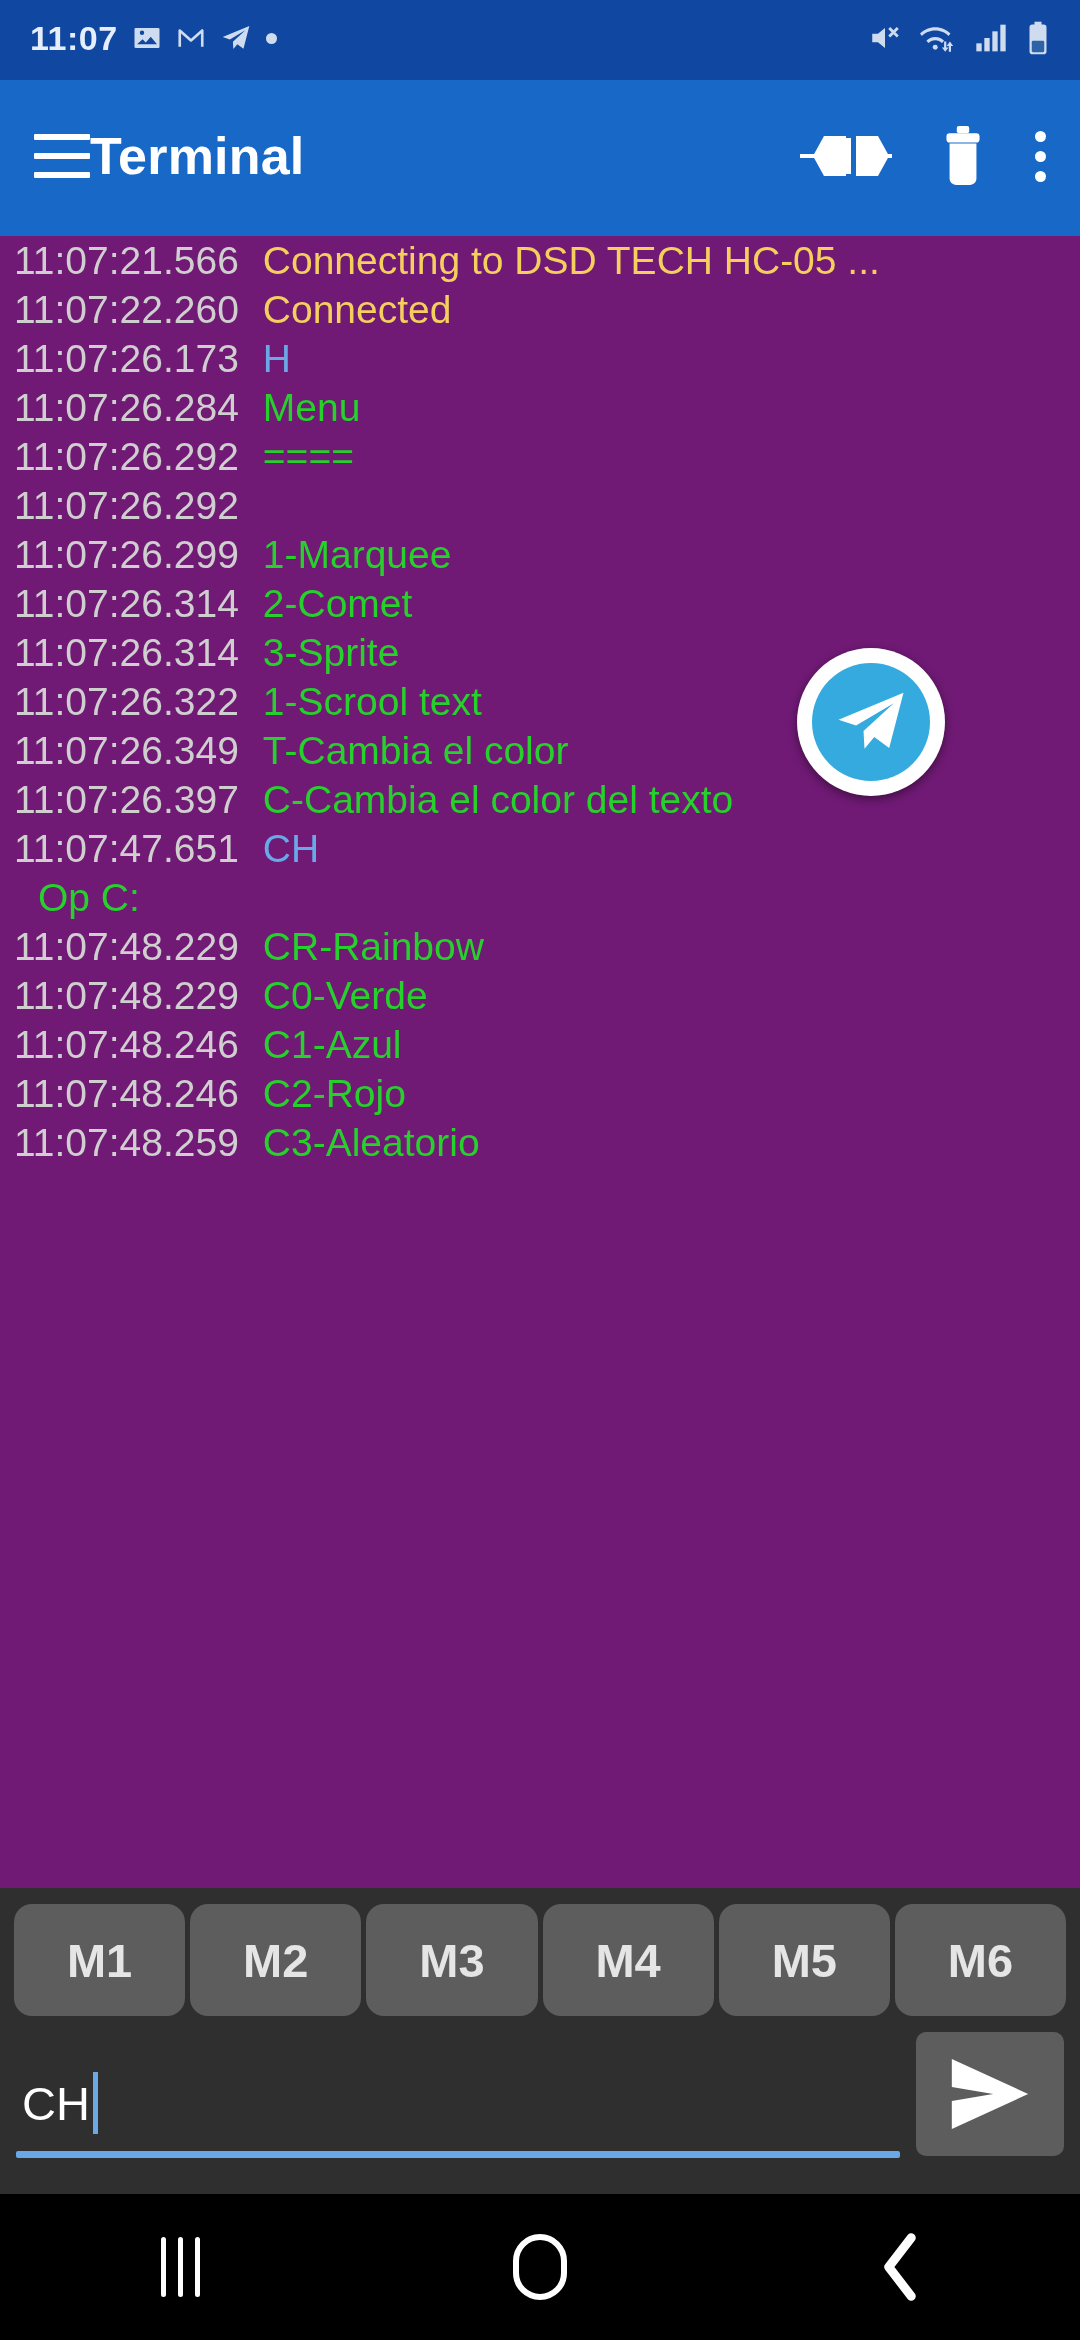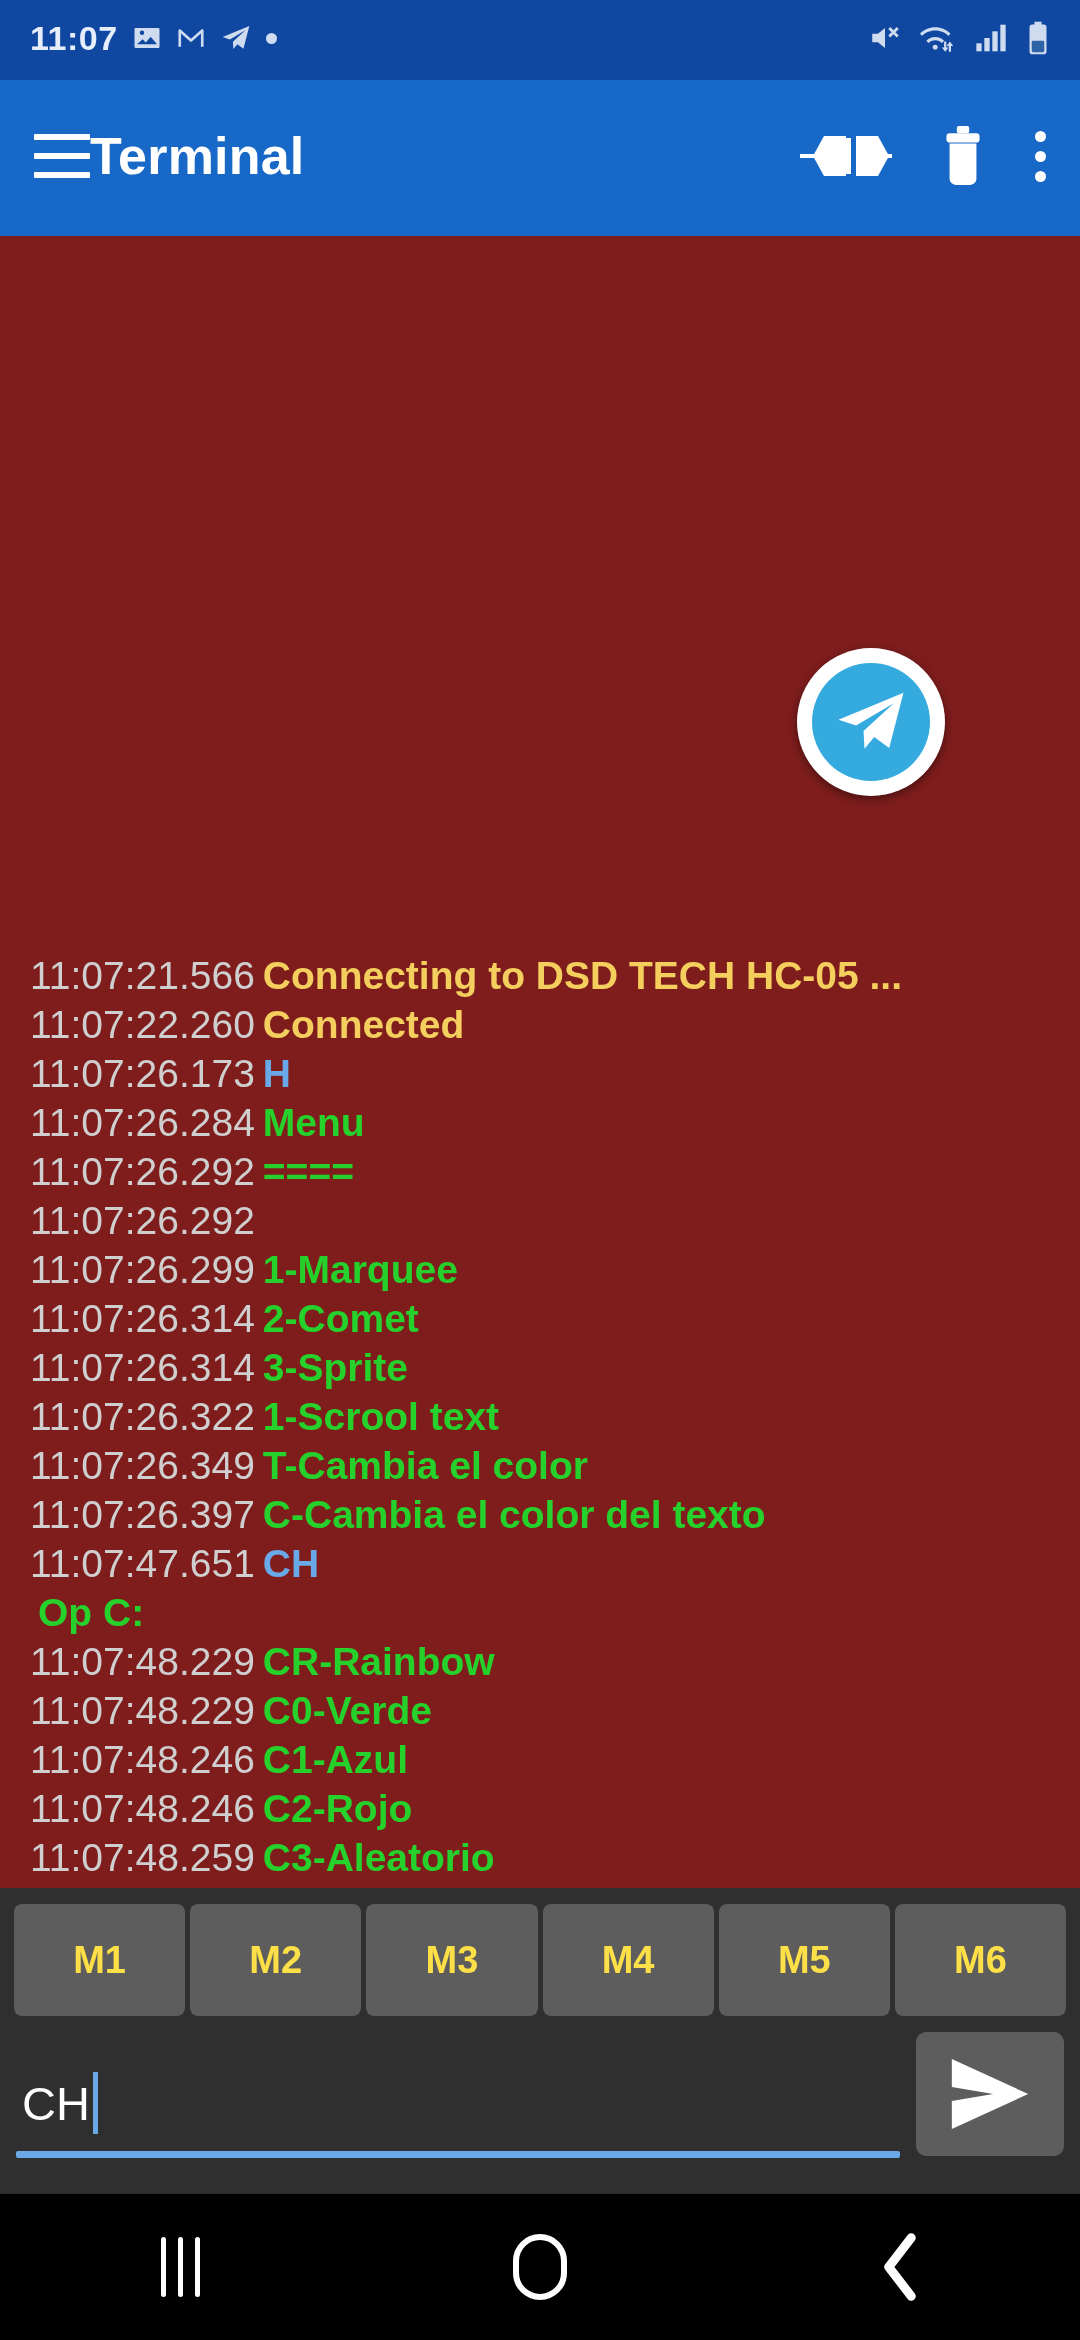--- a/index.html
+++ b/index.html
@@ -61,26 +61,25 @@
     white-space:nowrap;
   }
   .app-actions { margin-left:auto; display:flex; align-items:center; gap:46px; }
   .act { cursor:pointer; display:flex; align-items:center; justify-content:center; }
   .kebab { width:12px; display:flex; flex-direction:column; gap:9px; align-items:center; }
   .kebab i { width:11px; height:11px; border-radius:50%; background:#fff; display:block; }
 
   
   .terminal {
     flex:1 1 auto;
-    background:#7f1d1d;
+    background:#701a75;
     position:relative;
     display:flex; flex-direction:column;
-    justify-content:flex-end;
+    justify-content:flex-start;
     overflow:hidden;
-    padding-left:16px;
   }
   .tg-bubble {
     position:absolute;
     left:797px; top:412px;
     width:148px; height:148px;
     border-radius:50%;
     background:#ffffff;
     display:flex; align-items:center; justify-content:center;
     box-shadow:0 3px 10px rgba(0,0,0,.45);
   }
@@ -94,39 +93,39 @@
     padding:0 14px 6px 14px;
     display:flex; flex-direction:column;
   }
   .log-line {
     display:flex; align-items:baseline;
     font-size:39px; line-height:49px;
     white-space:pre;
     font-family:"Liberation Sans", sans-serif;
   }
   .ts { color:#cfcfcf; flex:0 0 auto; }
-  .msg { margin-left:8px;font-weight:bold; }
+  .msg { margin-left:24px; }
   .c-status { color:#f5cf5e; }
   .c-tx     { color:#6aa9e8; }
   .c-rx     { color:#25d12a; }
 
   
   .macros {
     flex:0 0 auto;
     background:#2f2f2f;
     display:flex; gap:5px;
     padding:16px 14px 10px 14px;
   }
   .macro-btn {
     flex:1 1 0;
     height:112px;
     background:#5d5d5d;
-    border-radius:8px;
-    color:#fde047;
-    font-size:38px; font-weight:600;
+    border-radius:18px;
+    color:#e5e5e5;
+    font-size:47px; font-weight:600;
     display:flex; align-items:center; justify-content:center;
     cursor:pointer;
     user-select:none;
   }
 
   
   .input-row {
     flex:0 0 auto;
     background:#2f2f2f;
     display:flex; align-items:flex-end;

